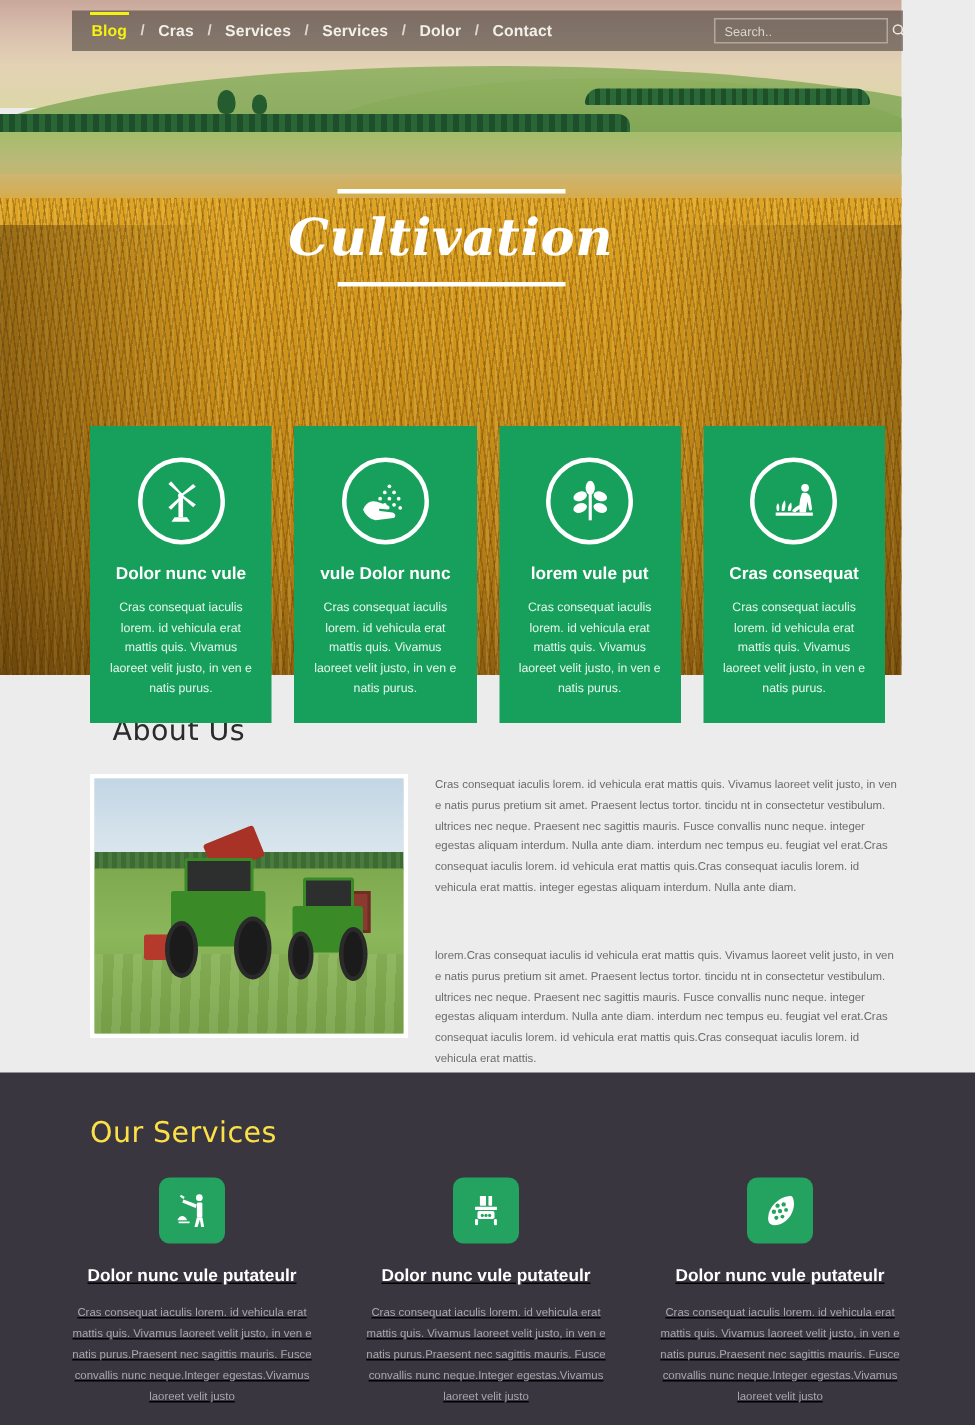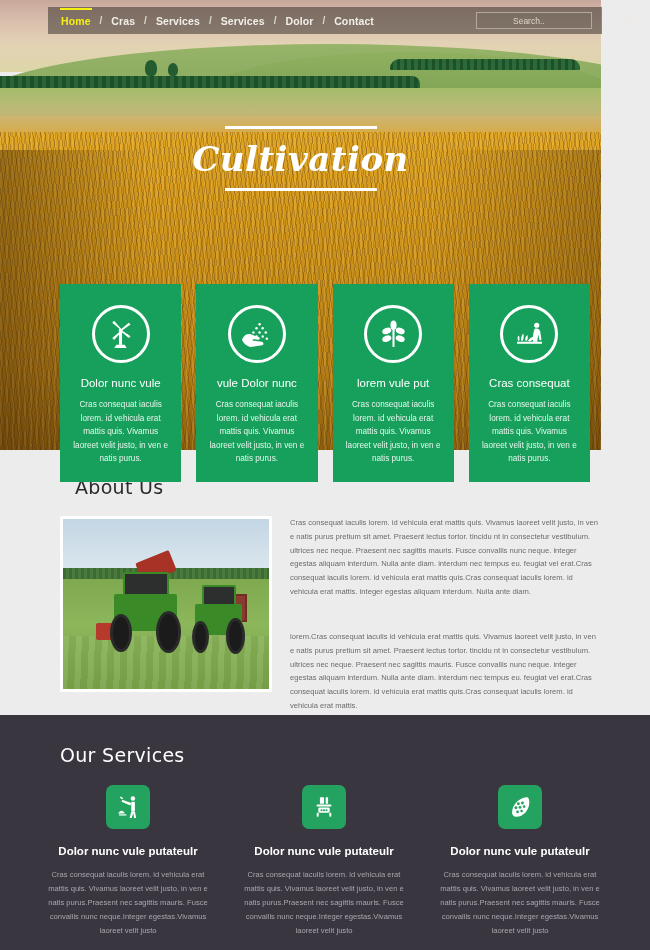--- a/index.html
+++ b/index.html
@@ -104,21 +104,21 @@
     content: ""; position: absolute; left: 0; top: -7px;
     width: 100%; height: 2px; background: #f5f113;
   }
   .nav-sep { color: #ded9d0; font-size: 10px; margin: 0 8px; font-weight: bold; }
 
   .search-wrap {
     position: absolute; right: 10px; top: 5px;
     width: 116px; height: 17px;
     border: 1px solid #b3a99b;
     background: rgba(120,108,97,0.45);
-    display: flex; align-items: center; padding-left: 30px;
+    display: flex; align-items: center;
   }
   .search-input {
     flex: 1; border: none; outline: none; background: transparent;
     color: #e7e2da; font-size: 8.5px; padding-left: 6px;
     font-family: "Liberation Sans", sans-serif;
   }
   .search-input::placeholder { color: #ddd6cc; }
   .search-btn {
     width: 18px; height: 15px; background: transparent; border: none;
     cursor: pointer; display: flex; align-items: center; justify-content: center;
@@ -146,21 +146,21 @@
   .card {
     width: 125px; background: #17a05c;
     padding: 18px 10px 16px; text-align: center;
   }
   .card-icon {
     width: 58px; height: 58px; border: 3px solid #fff; border-radius: 50%;
     margin: 3px auto 14px; display: flex; align-items: center; justify-content: center;
   }
   .card-icon svg { width: 33px; height: 33px; fill: #fff; }
   .card-title {
-    color: #fff; font-size: 11.5px; font-weight: normal; margin-bottom: 9px;
+    color: #fff; font-size: 11.5px; font-weight: bold; margin-bottom: 9px;
   }
   .card-text {
     color: #e6f6ed; font-size: 8.2px; line-height: 1.65;
   }
 
   
   .about {
     position: absolute; left: 0; top: 450px;
     width: 650px; height: 265px; background: #ececec;
   }
@@ -209,26 +209,26 @@
   }
   .about-text p + p { margin-top: 31px; }
 
   
   .services {
     position: absolute; left: 0; top: 715px;
     width: 650px; height: 235px; background: #393640;
   }
   .services-title {
     position: absolute; left: 60px; top: 29px;
-    font-size: 19px; color: #ffffff; font-weight: normal;
+    font-size: 19px; color: #fde047; font-weight: normal;
     font-family: "DejaVu Sans", sans-serif; letter-spacing: .3px;
   }
   .svc-row {
     position: absolute; left: 30px; top: 70px;
-    width: 590px; display: flex;
+    width: 590px; display: flex; text-decoration: underline;
   }
   .svc { width: 196px; text-align: center; padding: 0 12px; }
   .svc-icon {
     width: 44px; height: 44px; background: #23a35f; border-radius: 7px;
     margin: 0 auto 16px; display: flex; align-items: center; justify-content: center;
   }
   .svc-icon svg { width: 26px; height: 26px; fill: #fff; }
   .svc-title { color: #fff; font-size: 11.5px; font-weight: bold; margin-bottom: 11px; }
   .svc-text { color: #a9a6ad; font-size: 7.6px; line-height: 1.85; }
 </style>
@@ -254,21 +254,21 @@
 
     <div class="hero-title-block">
       <div class="hero-rule"></div>
       <div class="hero-title">Cultivation</div>
       <div class="hero-rule"></div>
     </div>
   </div>
 
   <div class="navbar">
     <div class="nav-list">
-      <span class="nav-item active">Home</span>
+      <span class="nav-item active">Blog</span>
       <span class="nav-sep">/</span>
       <span class="nav-item">Cras</span>
       <span class="nav-sep">/</span>
       <span class="nav-item">Services</span>
       <span class="nav-sep">/</span>
       <span class="nav-item">Services</span>
       <span class="nav-sep">/</span>
       <span class="nav-item">Dolor</span>
       <span class="nav-sep">/</span>
       <span class="nav-item">Contact</span>

